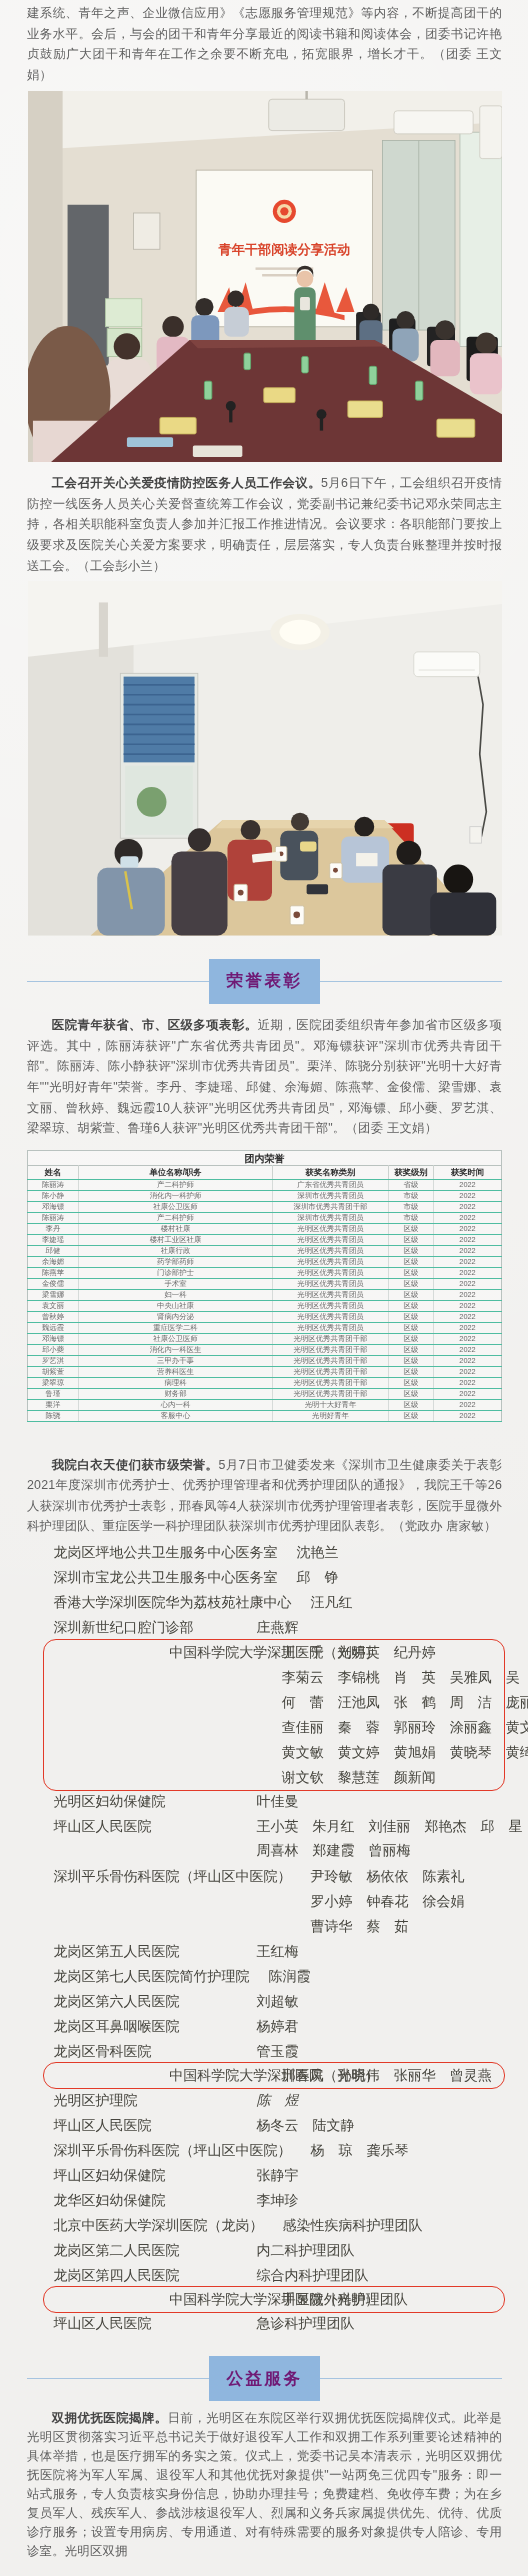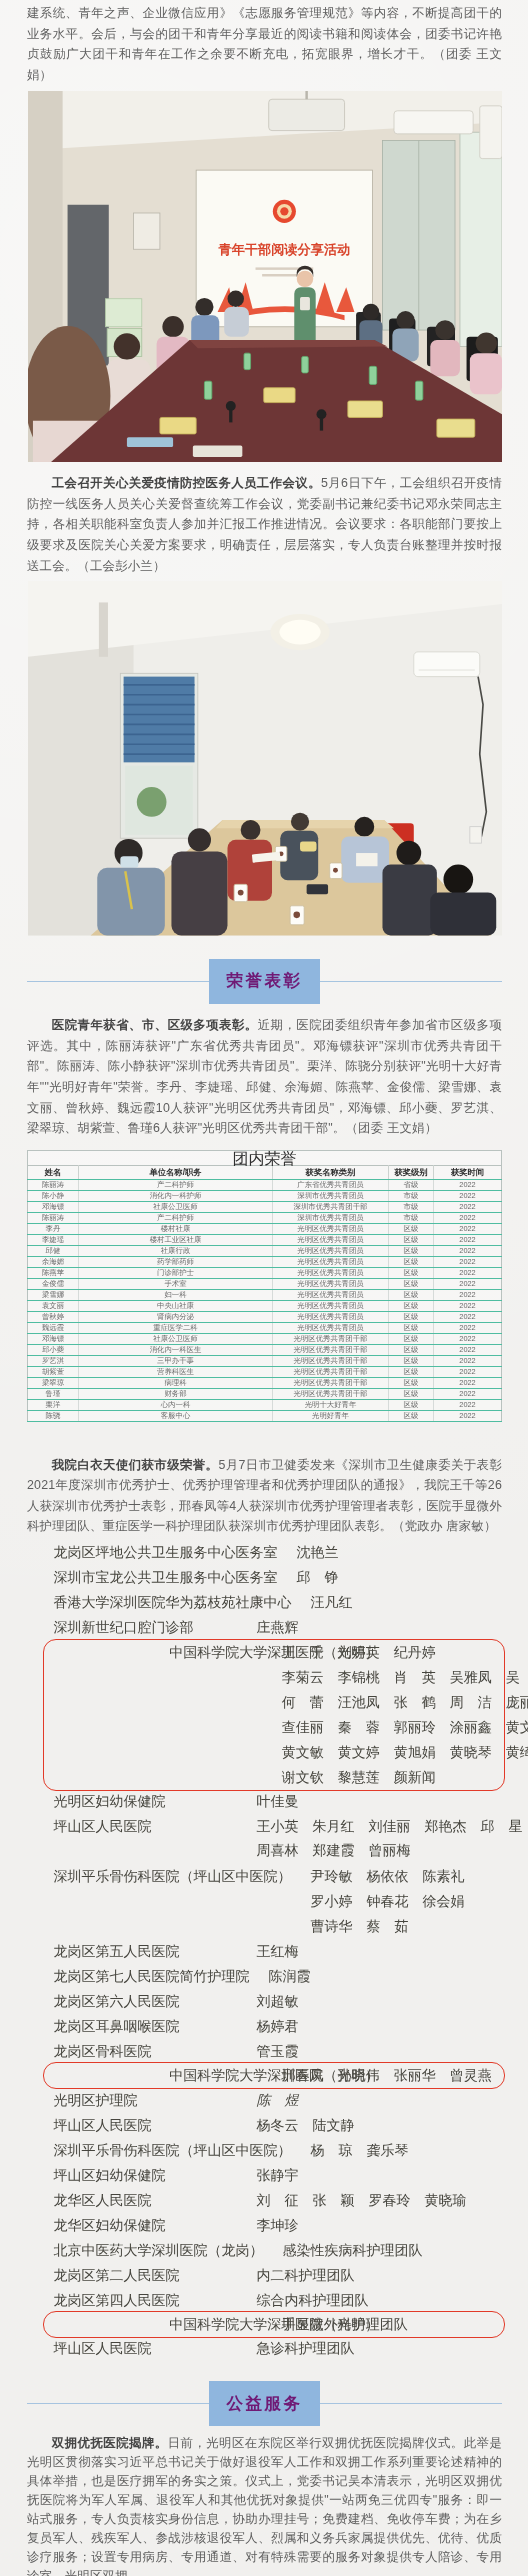--- a/index.html
+++ b/index.html
@@ -41,21 +41,21 @@
     display:flex;align-items:center;justify-content:center;flex:0 0 auto;
   }
   .para3{margin-top:11.6px;}
   
   .honor-table{
     width:474px;margin:11.6px auto 0 auto;border-collapse:collapse;table-layout:fixed;
     border:0.8px solid #b9c2bf;background:rgba(255,255,255,.35);
   }
   .honor-table caption{
     border:0.8px solid #b9c2bf;border-bottom:none;
-    font-size:16px;font-weight:normal;color:#2f2f2f;height:15px;line-height:15px;
+    font-size:10px;font-weight:bold;color:#2f2f2f;height:15px;line-height:15px;
     background:rgba(255,255,255,.35);
   }
   .honor-table th{
     font-size:8.3px;color:#2f2f2f;height:13.2px;line-height:11.6px;
     border-bottom:1.2px solid var(--table-line);border-left:0.8px solid #ccd2cf;
     font-weight:bold;
   }
   .honor-table td{
     font-size:7.4px;color:#6a6a6a;height:11px;line-height:10px;text-align:center;
     border-bottom:0.8px solid var(--table-line);border-left:0.8px solid #d6dbd9;
@@ -510,23 +510,20 @@
         <div class="doc-entry">
           <div class="doc-row"><span class="doc-org">坪山区人民医院</span><span class="doc-names" style="left: 203px;">杨冬云　陆文静</span></div>
         </div>
         <div class="doc-entry">
           <div class="doc-row"><span class="doc-org">深圳平乐骨伤科医院（坪山区中医院）</span><span class="doc-names" style="left: 257px;">杨　琼　龚乐琴</span></div>
         </div>
         <div class="doc-entry">
           <div class="doc-row"><span class="doc-org">坪山区妇幼保健院</span><span class="doc-names" style="left: 203px;">张静宇</span></div>
         </div>
         <div class="doc-entry">
-          <div class="doc-row"><span class="doc-org">龙华区人民医院</span><span class="doc-names" style="left: 203px;">刘　征　张　颖　罗春玲　黄晓瑜</span></div>
-        </div>
-        <div class="doc-entry">
           <div class="doc-row"><span class="doc-org">龙华区妇幼保健院</span><span class="doc-names" style="left: 203px;">李坤珍</span></div>
         </div>
         <div class="doc-entry">
           <div class="doc-row"><span class="doc-org">北京中医药大学深圳医院（龙岗）</span><span class="doc-names" style="left: 229px;">感染性疾病科护理团队</span></div>
         </div>
         <div class="doc-entry">
           <div class="doc-row"><span class="doc-org">龙岗区第二人民医院</span><span class="doc-names" style="left: 203px;">内二科护理团队</span></div>
         </div>
         <div class="doc-entry">
           <div class="doc-row"><span class="doc-org">龙岗区第四人民医院</span><span class="doc-names" style="left: 203px;">综合内科护理团队</span></div>

